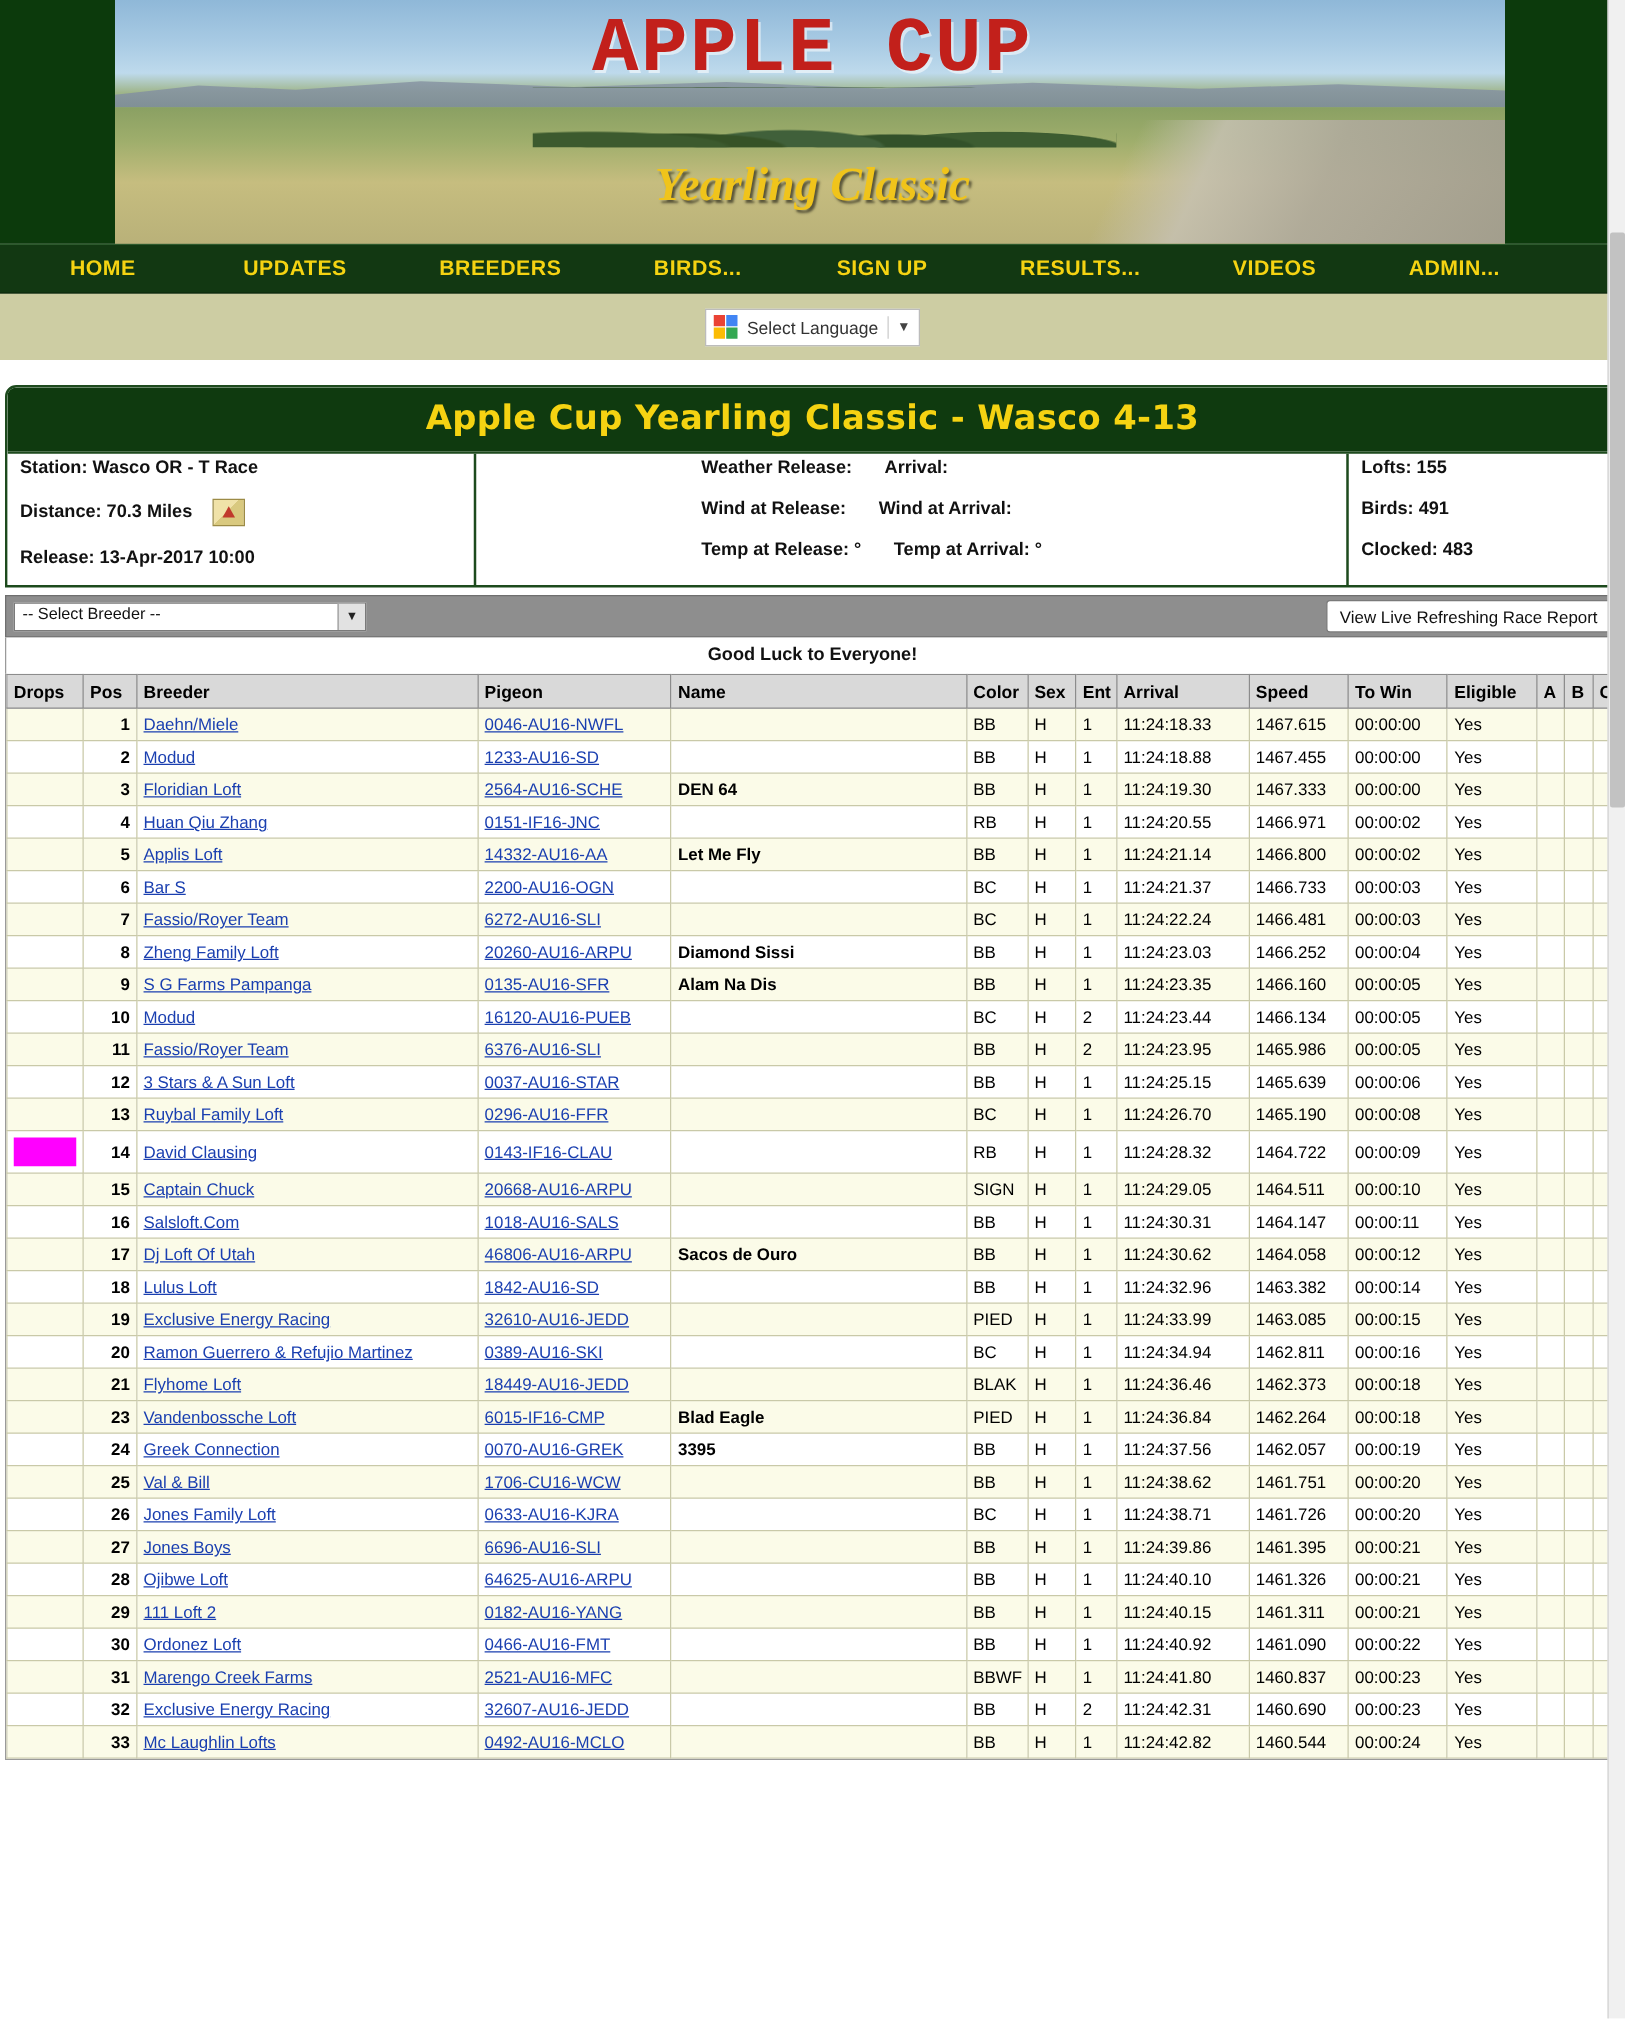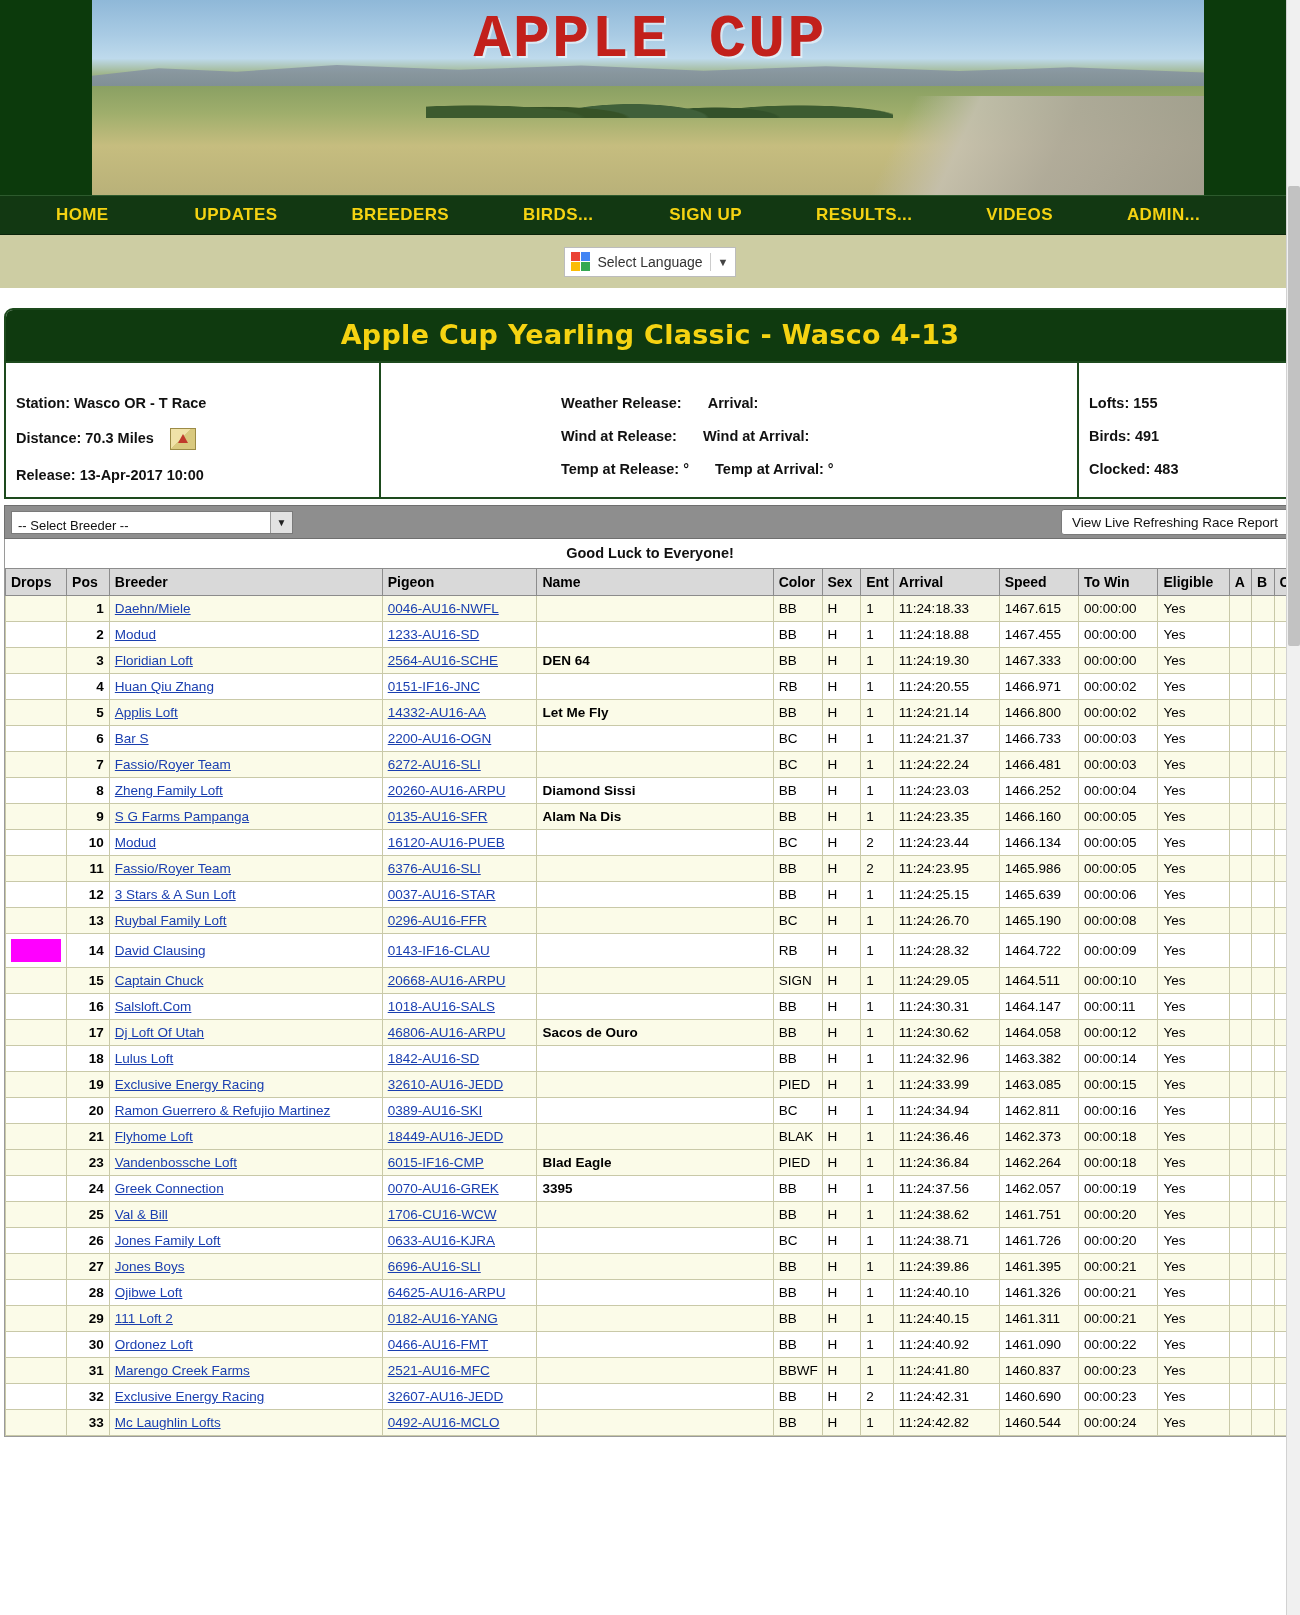--- a/index.html
+++ b/index.html
@@ -154,21 +154,21 @@
     font-size: 27px;
     padding: 9px 0 11px 0;
     letter-spacing: .3px;
   }
   .info-row {
     display: flex;
     border-top: 2px solid #1d4a1d;
     background: #fff;
   }
   .info-col {
-    padding: 32px 10px 14px 10px;
+    padding: 3px 10px 14px 10px;
     font-size: 14.5px;
     font-weight: bold;
     color: #111;
   }
   .info-left { width: 375px; border-right: 2px solid #1d4a1d; }
   .info-mid  { flex: 1; border-right: 2px solid #1d4a1d; text-align: left; padding-left: 180px;}
   .info-right{ width: 215px; }
   .info-left div, .info-right div { margin: 0 0 17px 0; }
   .info-left div:last-child, .info-right div:last-child { margin-bottom: 0; }
   .info-mid .wline { margin: 0 0 17px 0; }
@@ -198,21 +198,21 @@
     height: 34px;
     display: flex;
     align-items: center;
     justify-content: space-between;
     padding: 0 6px;
   }
   .select-breeder {
     width: 282px; height: 23px;
     background: #fff;
     border: 1px solid #7a7a7a;
-    display: flex; align-items: flex-end;
+    display: flex; align-items: flex-start;
     font-size: 13px; color: #111;
     padding-left: 6px;
     cursor: pointer;
   }
   .select-breeder .txt { flex: 1; }
   .select-breeder .arrow {
     width: 22px; height: 21px;
     background: #e2e2e2;
     border-left: 1px solid #9a9a9a;
     display: flex; align-items: center; justify-content: center;
@@ -327,20 +327,21 @@
 <div id="page">
 
   <div class="banner-wrap">
     <div class="banner-img">
       <div class="banner-hills"></div>
       <div class="banner-field"></div>
       <div class="banner-trees"></div>
       <div class="banner-road"></div>
     </div>
     <div class="banner-title">APPLE CUP</div>
+    <div class="banner-sub">Yearling Classic</div>
   </div>
 
   <div class="nav">
     <div style="width:44px"></div>
     <div class="nav-item">HOME</div>
     <div style="width:62px"></div>
     <div class="nav-item">UPDATES</div>
     <div style="width:50px"></div>
     <div class="nav-item">BREEDERS</div>
     <div style="width:50px"></div>

